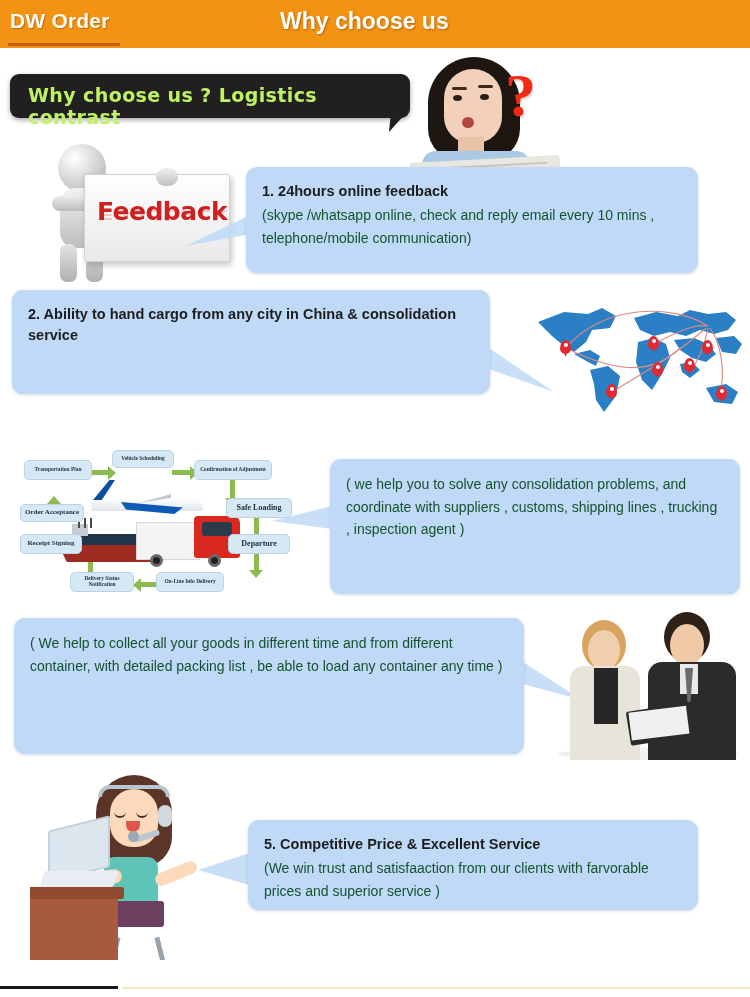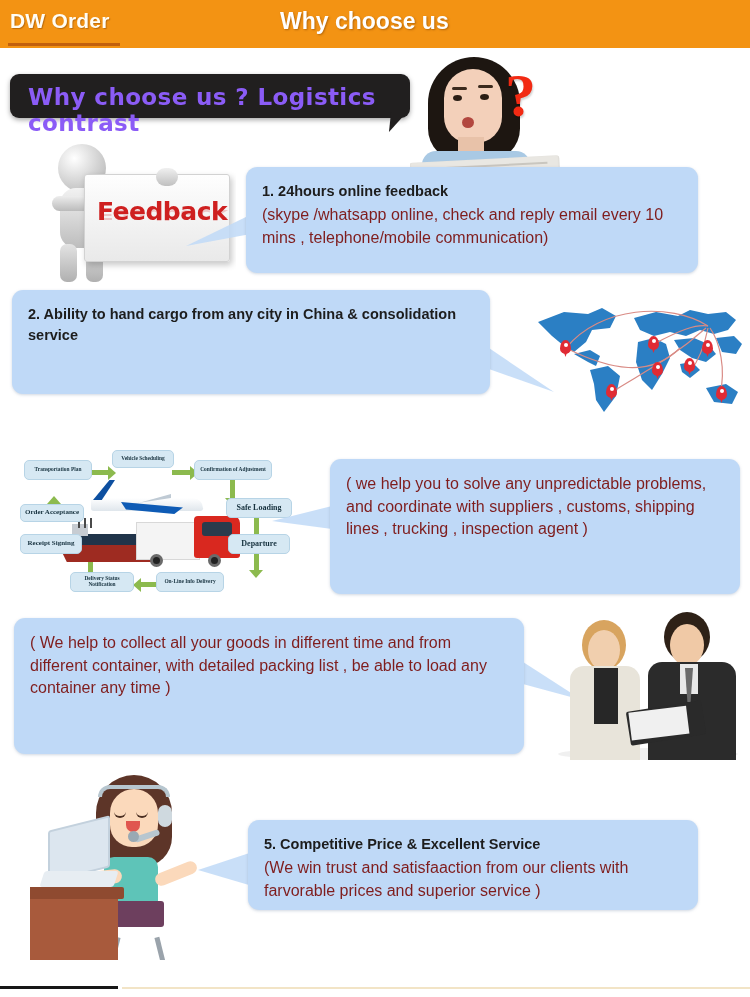--- a/index.html
+++ b/index.html
@@ -10,31 +10,31 @@
   .header{position:absolute;left:0;top:0;width:750px;height:48px;background:#f39313;}
   .header .brand{position:absolute;left:10px;top:9px;font-size:21px;font-weight:700;color:#fffdf5;
         text-shadow:1px 1px 1px rgba(120,60,0,.45);letter-spacing:.2px;}
   .header .brand-underline{position:absolute;left:8px;top:43px;width:112px;height:3px;background:#c2600c;}
   .header .title{position:absolute;left:280px;top:8px;font-size:23px;font-weight:700;color:#ffffff;
         text-shadow:1px 1px 2px rgba(120,60,0,.5);}
 
   
   .banner{position:absolute;left:10px;top:74px;width:400px;height:44px;background:#211f1f;border-radius:9px;
         box-shadow:0 2px 5px rgba(0,0,0,.35);}
-  .banner-text{position:absolute;left:18px;top:10px;font-size:23px;font-weight:700;color:#8b5cf6;
+  .banner-text{position:absolute;left:18px;top:10px;font-size:19px;font-weight:700;color:#bef264;
         letter-spacing:.4px;font-family:"DejaVu Sans",sans-serif;}
   .banner-tail{position:absolute;left:390px;top:112px;width:0;height:0;
         border-left:16px solid #211f1f;border-bottom:20px solid transparent;border-top:0 solid transparent;
         transform:skewX(-6deg);}
 
   
   .box{position:absolute;background:#bfd9f7;border-radius:11px;box-sizing:border-box;
         padding:14px 16px 10px 16px;box-shadow:0 1px 3px rgba(120,140,170,.35);}
   .box .hd{font-size:14.5px;font-weight:700;color:#1d1d1d;line-height:21px;margin:0 0 2px 0;}
-  .box .bd{font-size:16px;color:#7f1d1d;line-height:22.5px;}
+  .box .bd{font-size:14px;color:#14532d;line-height:22.5px;}
   .tail{position:absolute;background:#bfd9f7;opacity:.85;}
 
   
   .pic{position:absolute;overflow:hidden;}
 
   
   .woman{left:410px;top:55px;width:160px;height:125px;}
   .w-hair{position:absolute;left:18px;top:2px;width:92px;height:104px;background:#1d1611;
         border-radius:48px 48px 34px 34px;}
   .w-face{position:absolute;left:34px;top:14px;width:58px;height:74px;background:#f3d0ba;border-radius:29px 29px 26px 26px;}
@@ -294,21 +294,21 @@
     <div class="node" style="left:210px;top:50px;width:66px;height:20px;font-size:8px;">Safe Loading</div>
     <div class="node" style="left:212px;top:86px;width:62px;height:20px;font-size:8px;">Departure</div>
     <div class="node" style="left:140px;top:124px;width:68px;height:20px;">On-Line Info Delivery</div>
     <div class="node" style="left:54px;top:124px;width:64px;height:20px;">Delivery Status Notification</div>
     <div class="node" style="left:4px;top:86px;width:62px;height:20px;font-size:7px;">Receipt Signing</div>
     <div class="node" style="left:4px;top:56px;width:64px;height:18px;font-size:7px;">Order Acceptance</div>
   </div>
 
   <div class="tail" style="left:272px;top:506px;width:60px;height:34px;clip-path:polygon(100% 0,100% 68%,0 44%);"></div>
   <div class="box" style="left:330px;top:459px;width:410px;height:135px;">
-    <div class="bd">( we help you to solve any unpredictable problems, and coordinate with suppliers , customs, shipping lines , trucking ,  inspection agent )</div>
+    <div class="bd">( we help you to solve any consolidation problems, and coordinate with suppliers , customs, shipping lines , trucking ,  inspection agent )</div>
   </div>
 
   <div class="tail" style="left:520px;top:660px;width:62px;height:40px;clip-path:polygon(0 0,0 58%,100% 100%);"></div>
   <div class="box" style="left:14px;top:618px;width:510px;height:136px;">
     <div class="bd"> ( We help to collect all your goods in different time and from different container, with detailed packing list , be able to load any container any time )</div>
   </div>
 
   <div class="pic biz">
     <div class="shadow" style="left:6px;top:140px;width:180px;height:12px;opacity:.55;"></div>
     <div class="b-head" style="left:30px;top:12px;width:44px;height:50px;background:#d8a45f;"></div>

